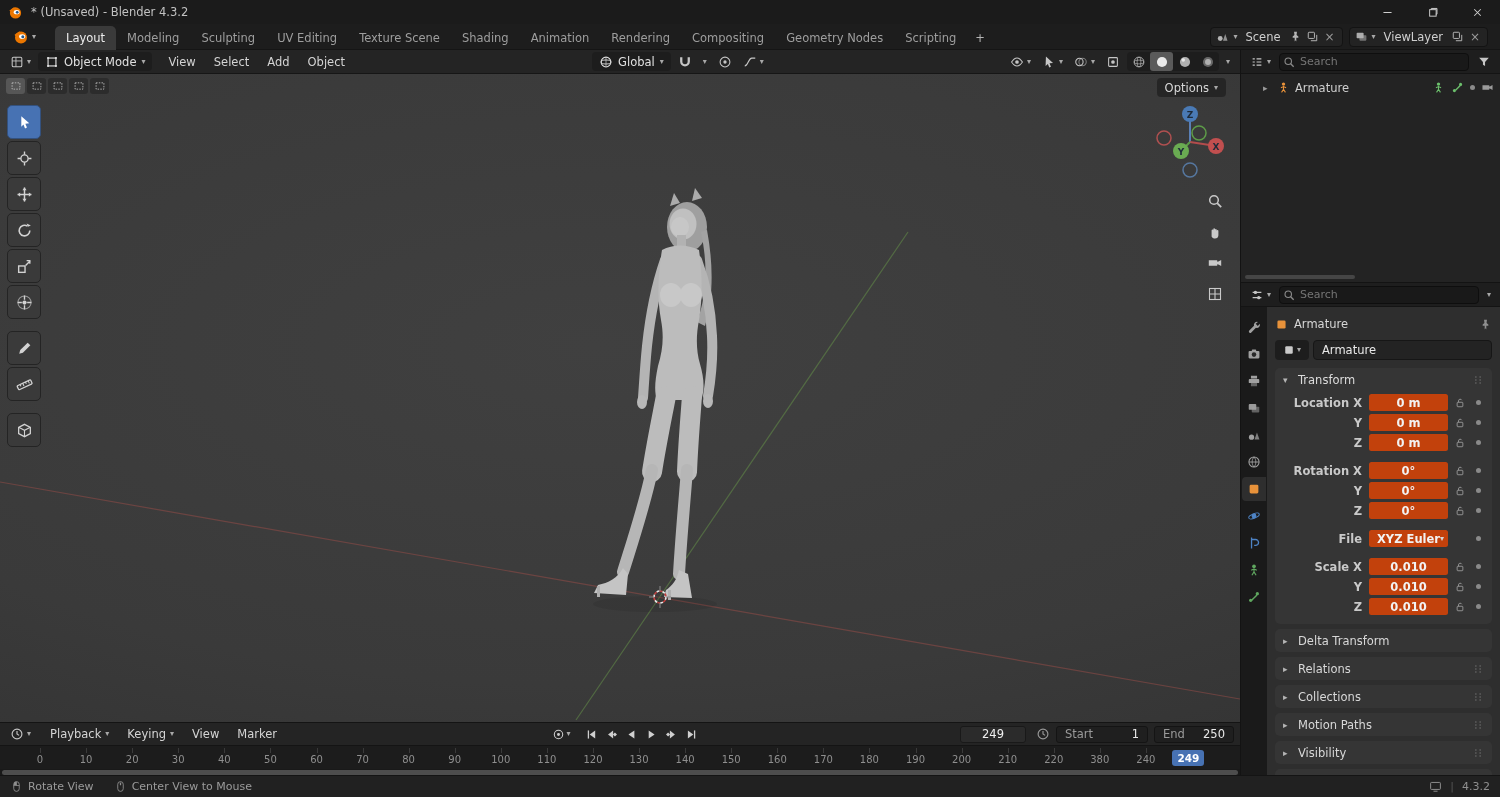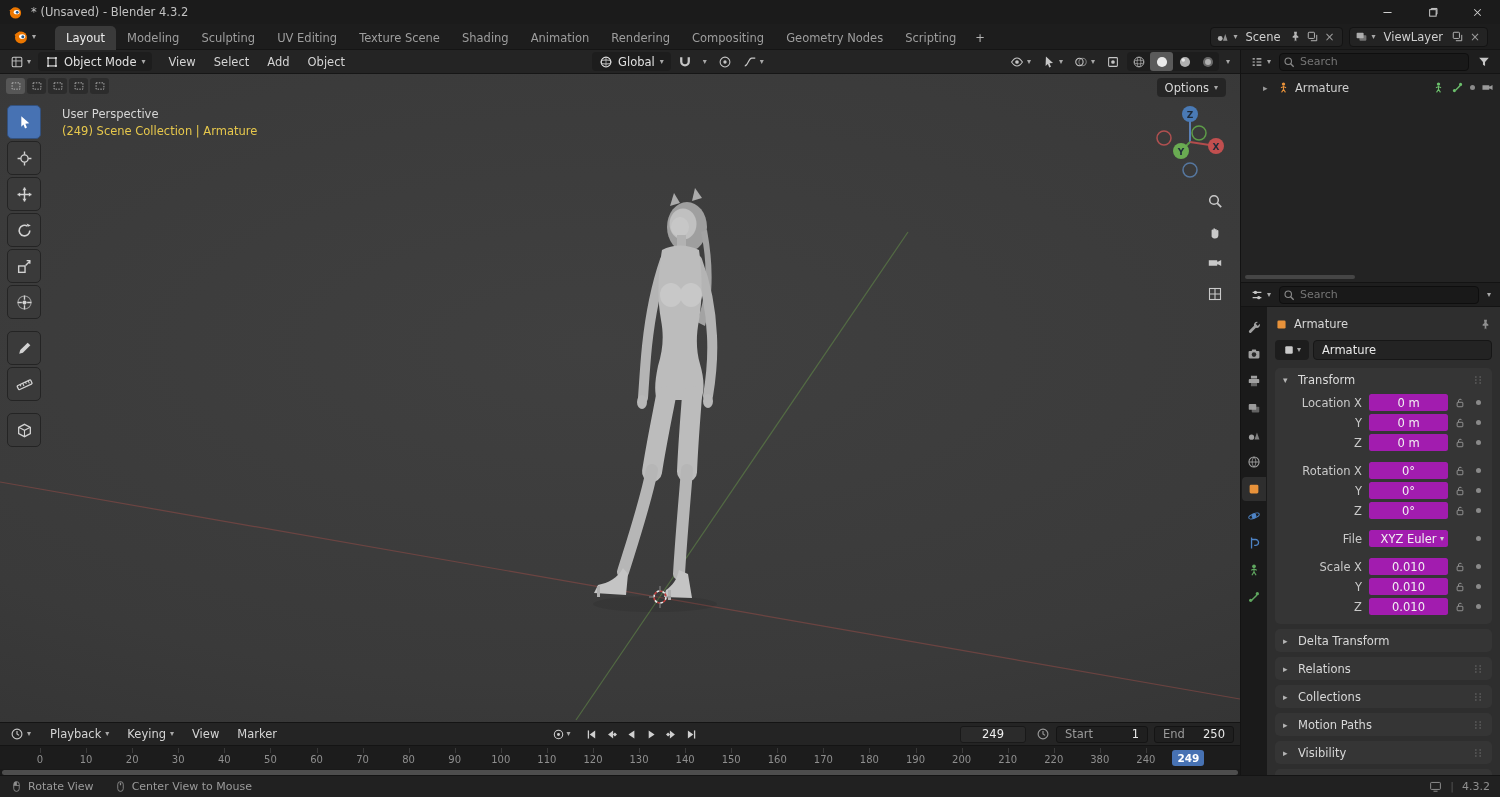--- a/index.html
+++ b/index.html
@@ -131,25 +131,25 @@
   .namerow { margin-top:5px; display:flex; gap:4px; }
   .obj-pill { width:34px; height:20px; background:#1d1d1d; border-radius:4px; display:flex; align-items:center; justify-content:center; gap:2px; color:#c9c9c9; }
   .obj-pill svg { width:12px; height:12px; }
   .namerow input { flex:1; height:20px; background:#232323; border:1px solid #161616; border-radius:4px;
     color:#e8e8e8; font:11.5px "DejaVu Sans",sans-serif; padding:0 8px; outline:none; }
   .tpanel { margin-top:8px; background:#353535; border-radius:5px; padding-bottom:8px; }
   .tpanel-header { height:24px; display:flex; align-items:center; gap:6px; padding:0 8px; color:#dcdcdc; }
   .chev { color:#b5b5b5; font-size:9px; width:9px; }
   .grip { margin-left:auto; color:#6f6f6f; }
   .grip svg { width:12px; height:12px; }
-  #trows { padding:0 8px; }
+  #trows { padding:0 8px;font-weight:bold; }
   .trow { height:19px; display:flex; align-items:center; gap:4px; margin-top:1px; }
   .trow.gap { margin-top:9px; }
   .tlabel { flex:0 0 82px; text-align:right; color:#c9c9c9; padding-right:3px; white-space:nowrap; }
-  .tfield { position:relative; flex:1; height:17px; background:#a21caf; border-radius:2.5px;
+  .tfield { position:relative; flex:1; height:17px; background:#c2410c; border-radius:2.5px;
     display:flex; align-items:center; justify-content:center; color:#f2f2f2; }
   .tfield .caret { position:absolute; right:4px; color:#d5d5d5; }
   .tlock { width:16px; display:flex; justify-content:center; color:#9a9a9a; }
   .tlock svg { width:12px; height:12px; }
   .tdot { width:12px; display:flex; justify-content:center; }
   .tdot i { width:5px; height:5px; border-radius:50%; background:#8a8a8a; }
   #psections .psection { height:23px; background:#353535; border-radius:5px; margin-top:5px;
     display:flex; align-items:center; gap:6px; padding:0 8px; color:#d8d8d8; }
 </style>
 </head>
@@ -438,24 +438,20 @@
           <rect x="2.8" y="3.8" width="10.4" height="8.4" fill="none" stroke="currentColor" stroke-width="1.1" stroke-dasharray="2 1.6"></rect>
         </svg>
       </div>
       <div class="smbtn">
         <svg class="svgic" viewBox="0 0 16 16" aria-hidden="true">
           <rect x="2.8" y="3.8" width="10.4" height="8.4" fill="none" stroke="currentColor" stroke-width="1.1" stroke-dasharray="2 1.6"></rect>
         </svg>
       </div>
     </div>
 
-  <div class="vp-label">
-    <div class="l1">User Perspective</div>
-    <div class="l2">(249) Scene Collection | Armature</div>
-  </div>
 
   <div class="options-btn">
     <span>Options</span>
     <span class="caret">▾</span>
   </div>
 
   <div id="tool-column">
       <div class="toolbtn active">
         <svg class="svgic" viewBox="0 0 16 16" aria-hidden="true">
           <path d="M5 2l7.5 6.6-3.7.5 1.5 3.7-1.8.8-1.5-3.8L5 12z" fill="currentColor"></path>

